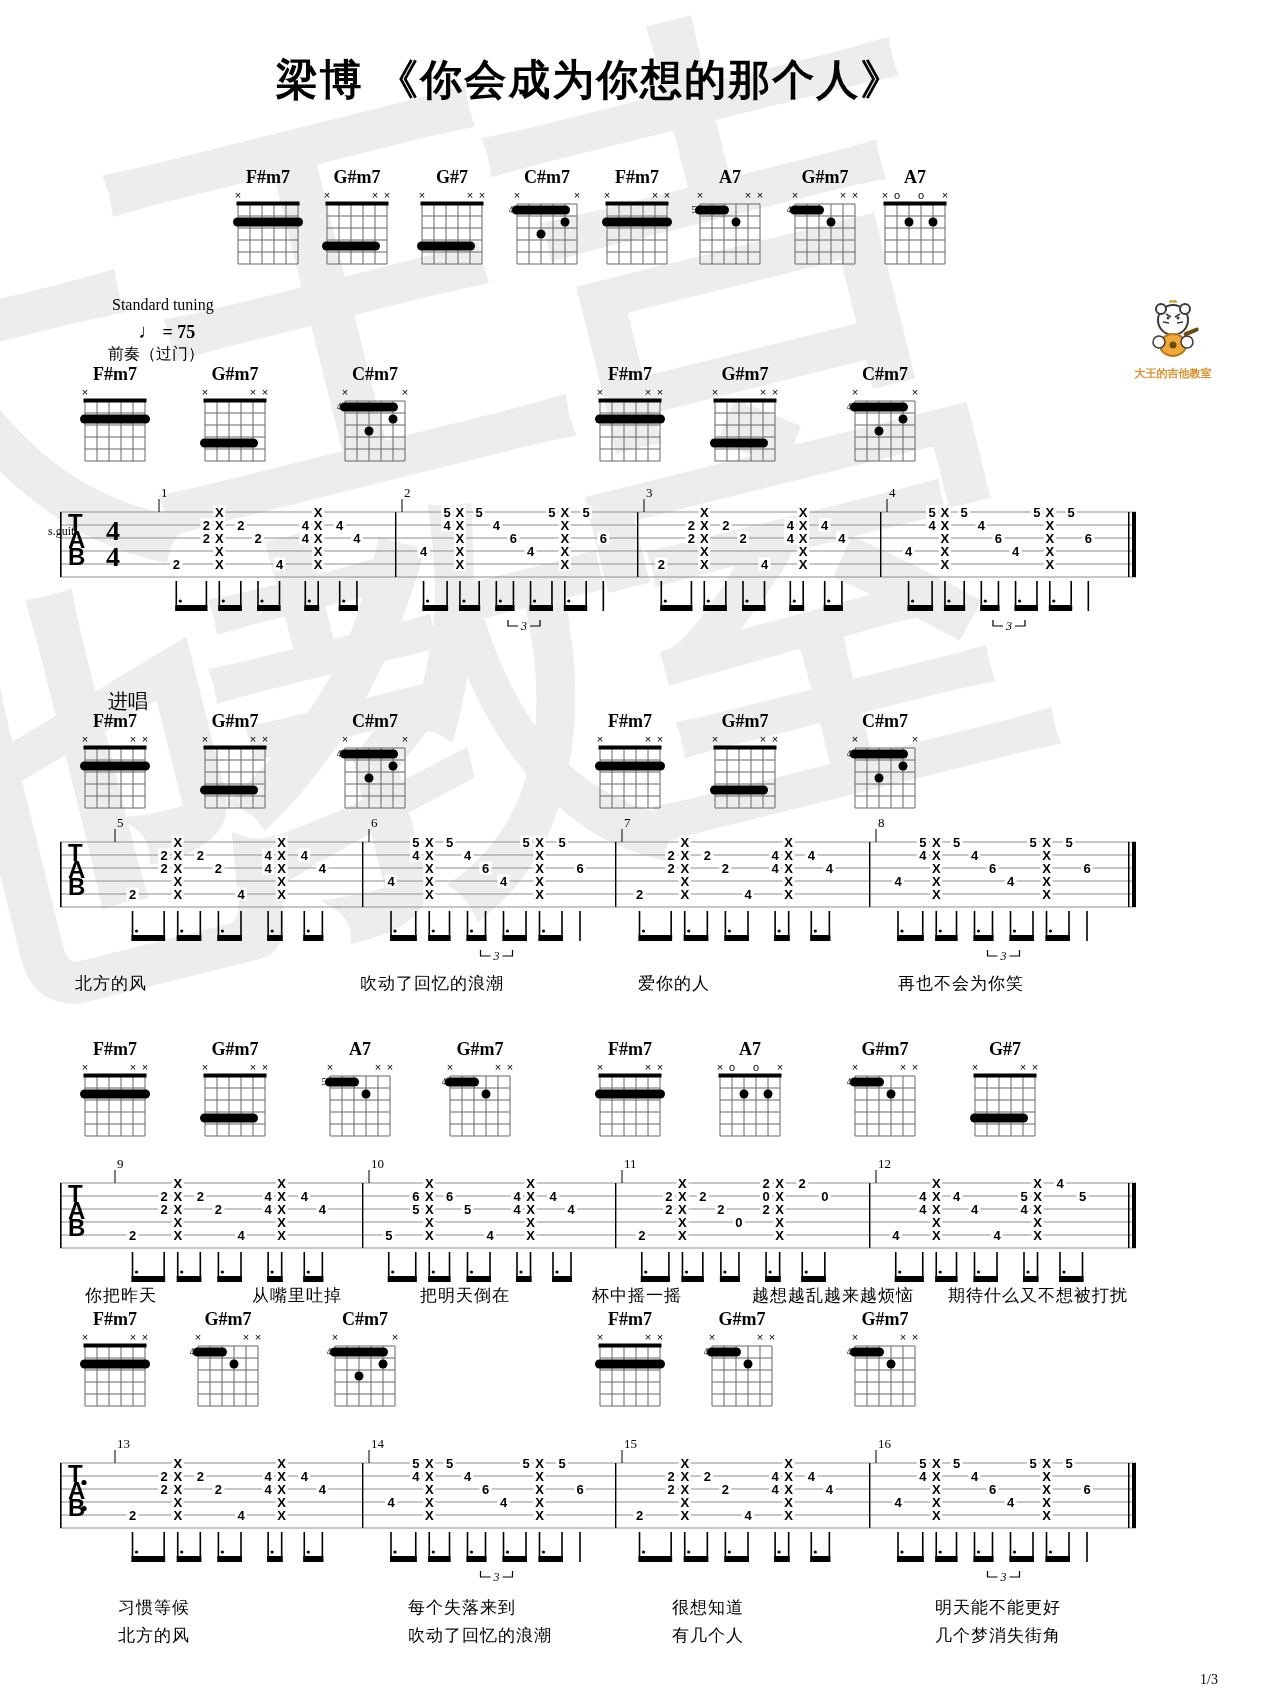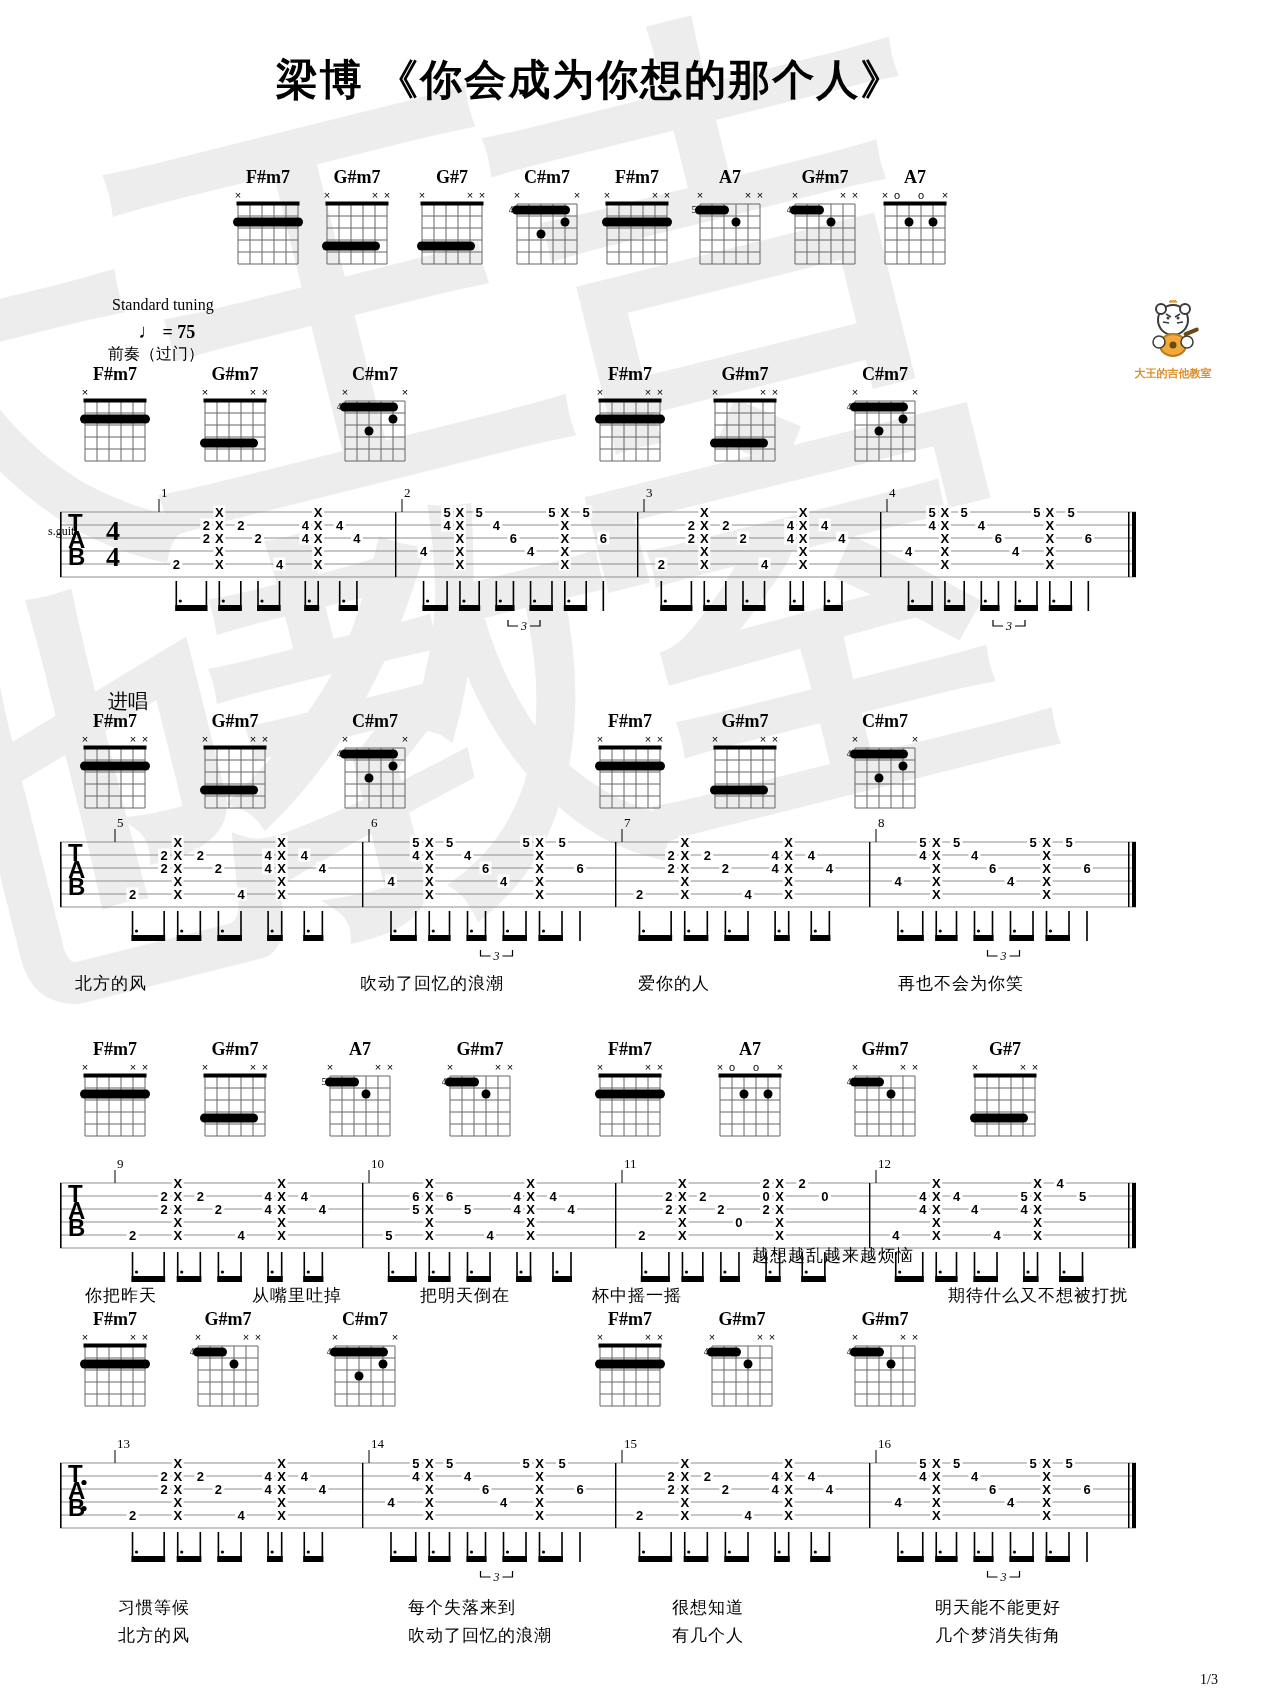--- a/index.html
+++ b/index.html
@@ -1854,21 +1854,21 @@
     </div>
 <div id="lyrics-host">
       <div class="lyric" style="left: 75px; top: 972px;">北方的风</div>
       <div class="lyric" style="left: 360px; top: 972px;">吹动了回忆的浪潮</div>
       <div class="lyric" style="left: 638px; top: 972px;">爱你的人</div>
       <div class="lyric" style="left: 898px; top: 972px;">再也不会为你笑</div>
       <div class="lyric" style="left: 85px; top: 1284px; text-align: right;">你把昨天</div>
       <div class="lyric" style="left: 252px; top: 1284px;">从嘴里吐掉</div>
       <div class="lyric" style="left: 420px; top: 1284px;">把明天倒在</div>
       <div class="lyric" style="left: 592px; top: 1284px;">杯中摇一摇</div>
-      <div class="lyric" style="left: 752px; top: 1244px;">越想越乱越来越烦恼</div>
+      <div class="lyric" style="left: 752px; top: 1284px;">越想越乱越来越烦恼</div>
       <div class="lyric" style="left: 948px; top: 1284px;">期待什么又不想被打扰</div>
       <div class="lyric" style="left: 118px; top: 1596px;">习惯等候</div>
       <div class="lyric" style="left: 408px; top: 1596px;">每个失落来到</div>
       <div class="lyric" style="left: 672px; top: 1596px;">很想知道</div>
       <div class="lyric" style="left: 935px; top: 1596px;">明天能不能更好</div>
       <div class="lyric" style="left: 118px; top: 1624px;">北方的风</div>
       <div class="lyric" style="left: 408px; top: 1624px;">吹动了回忆的浪潮</div>
       <div class="lyric" style="left: 672px; top: 1624px;">有几个人</div>
       <div class="lyric" style="left: 935px; top: 1624px;">几个梦消失街角</div>
     </div>

